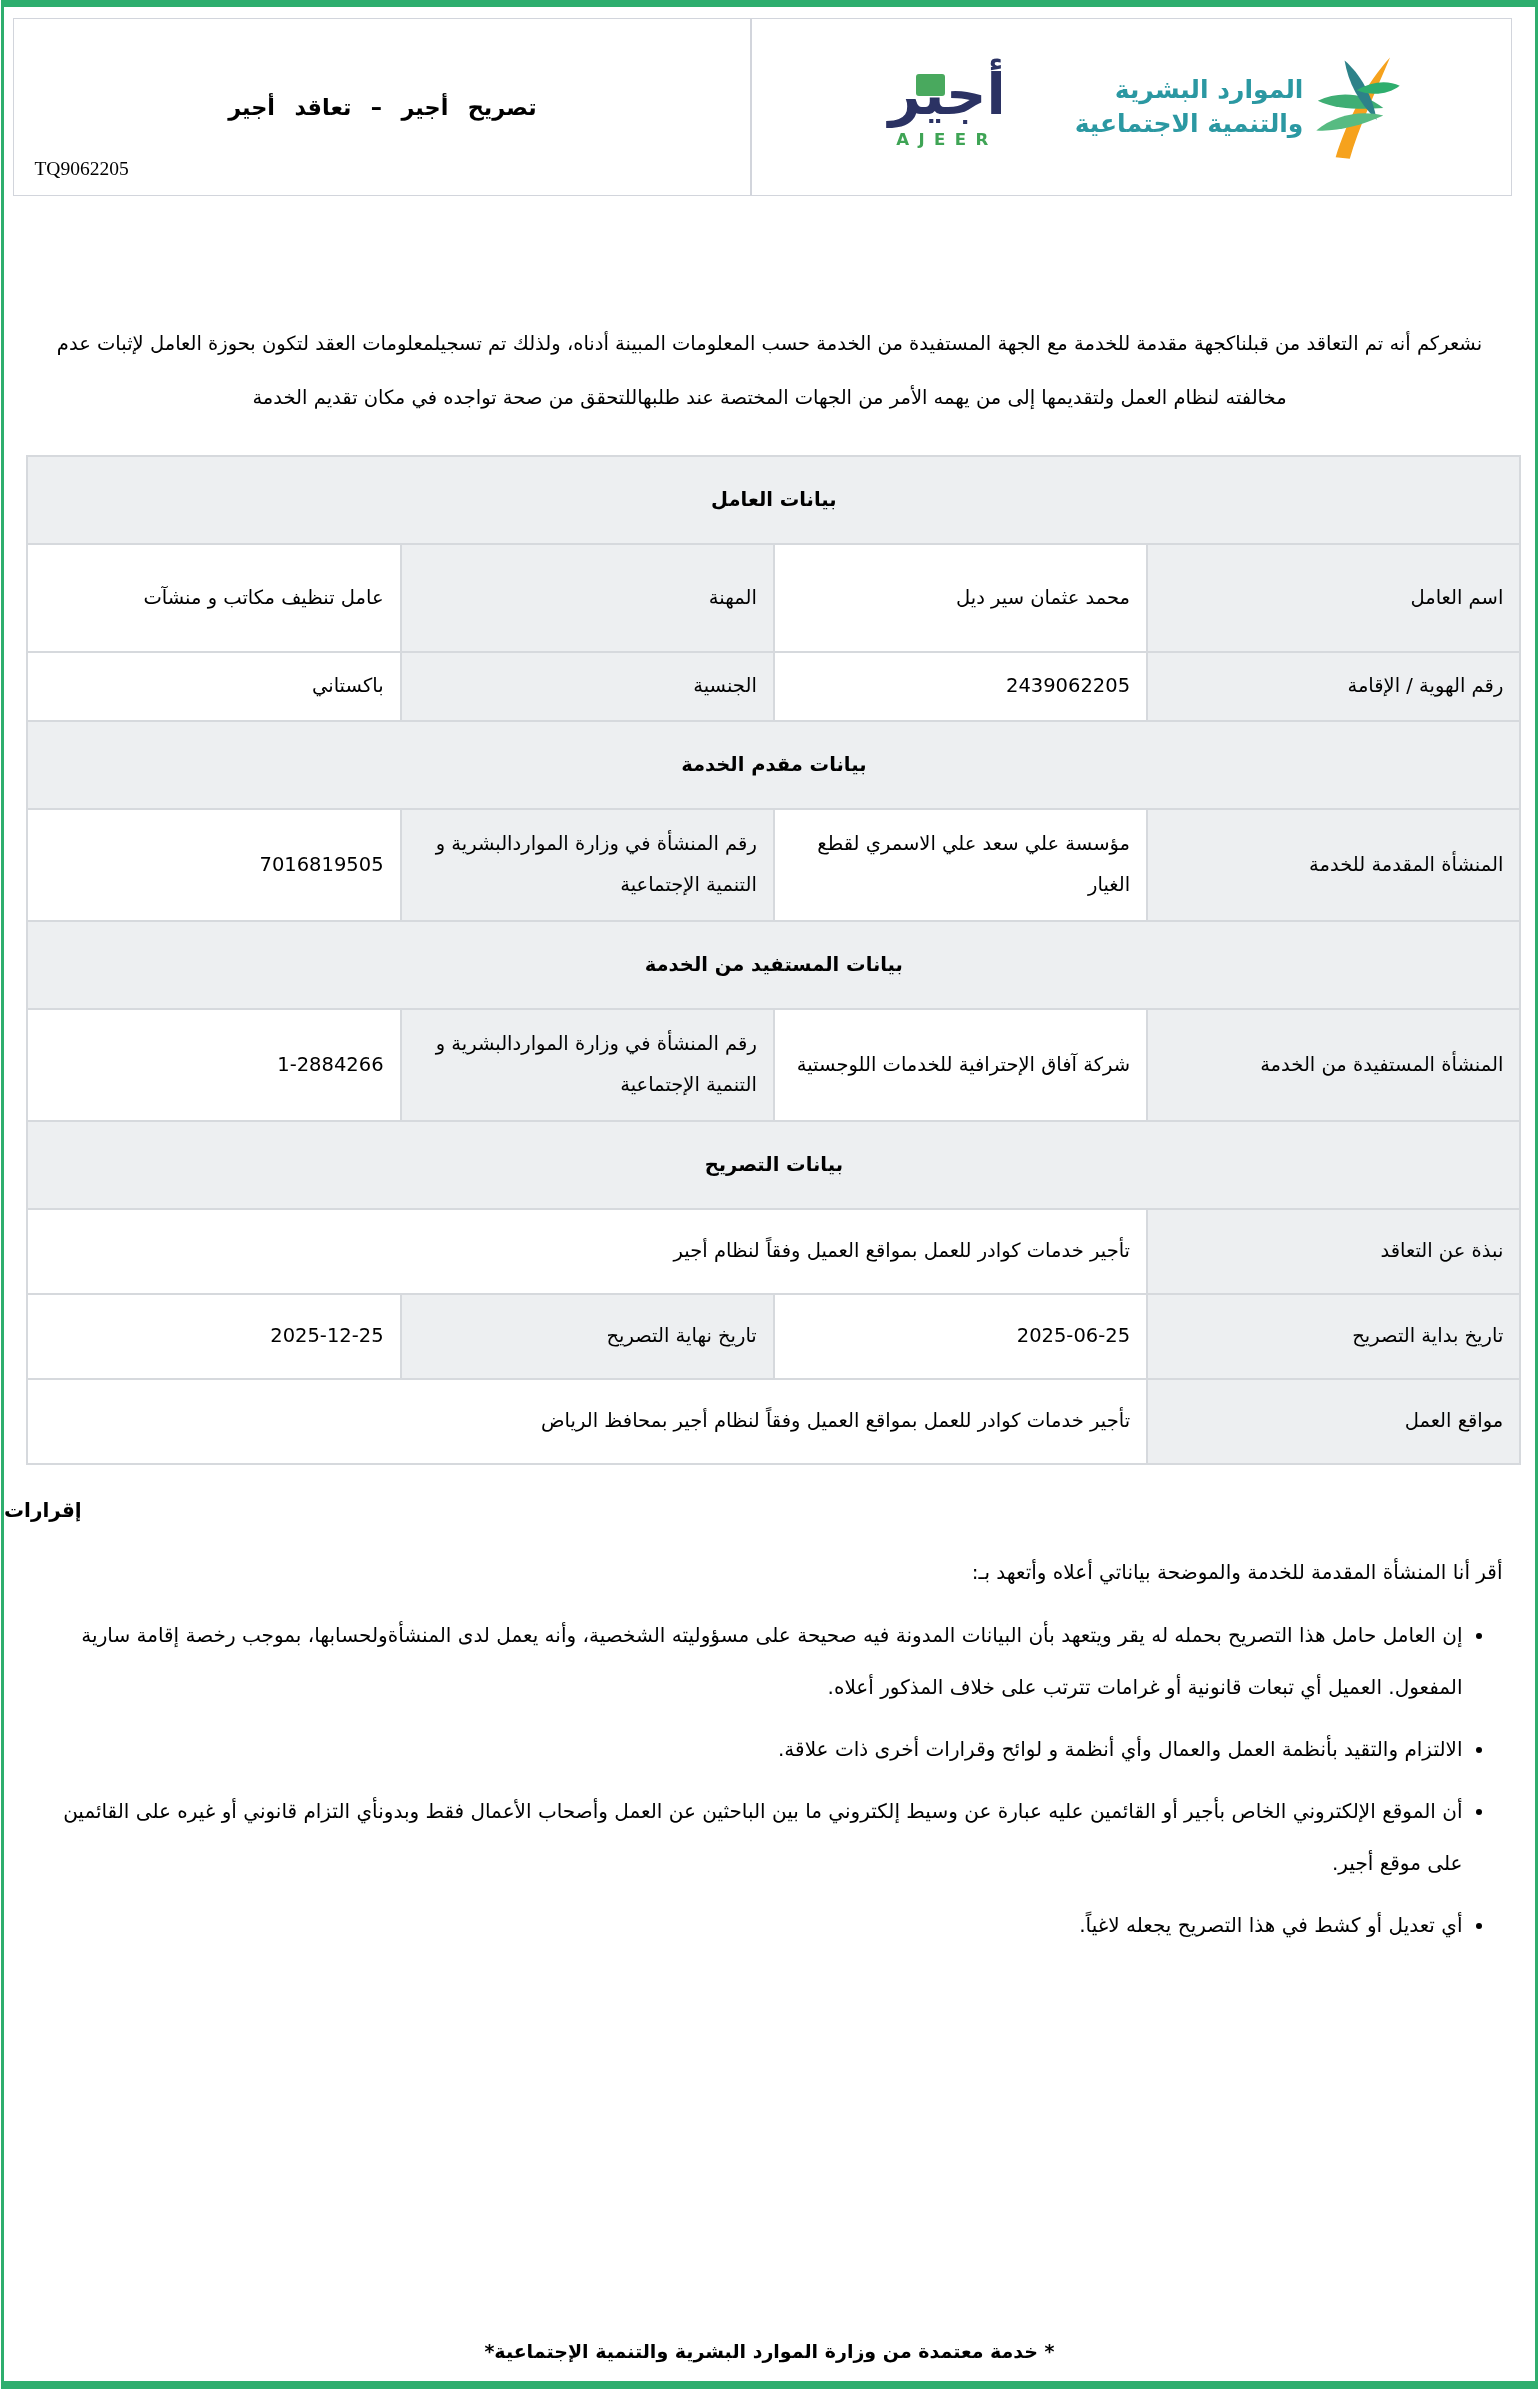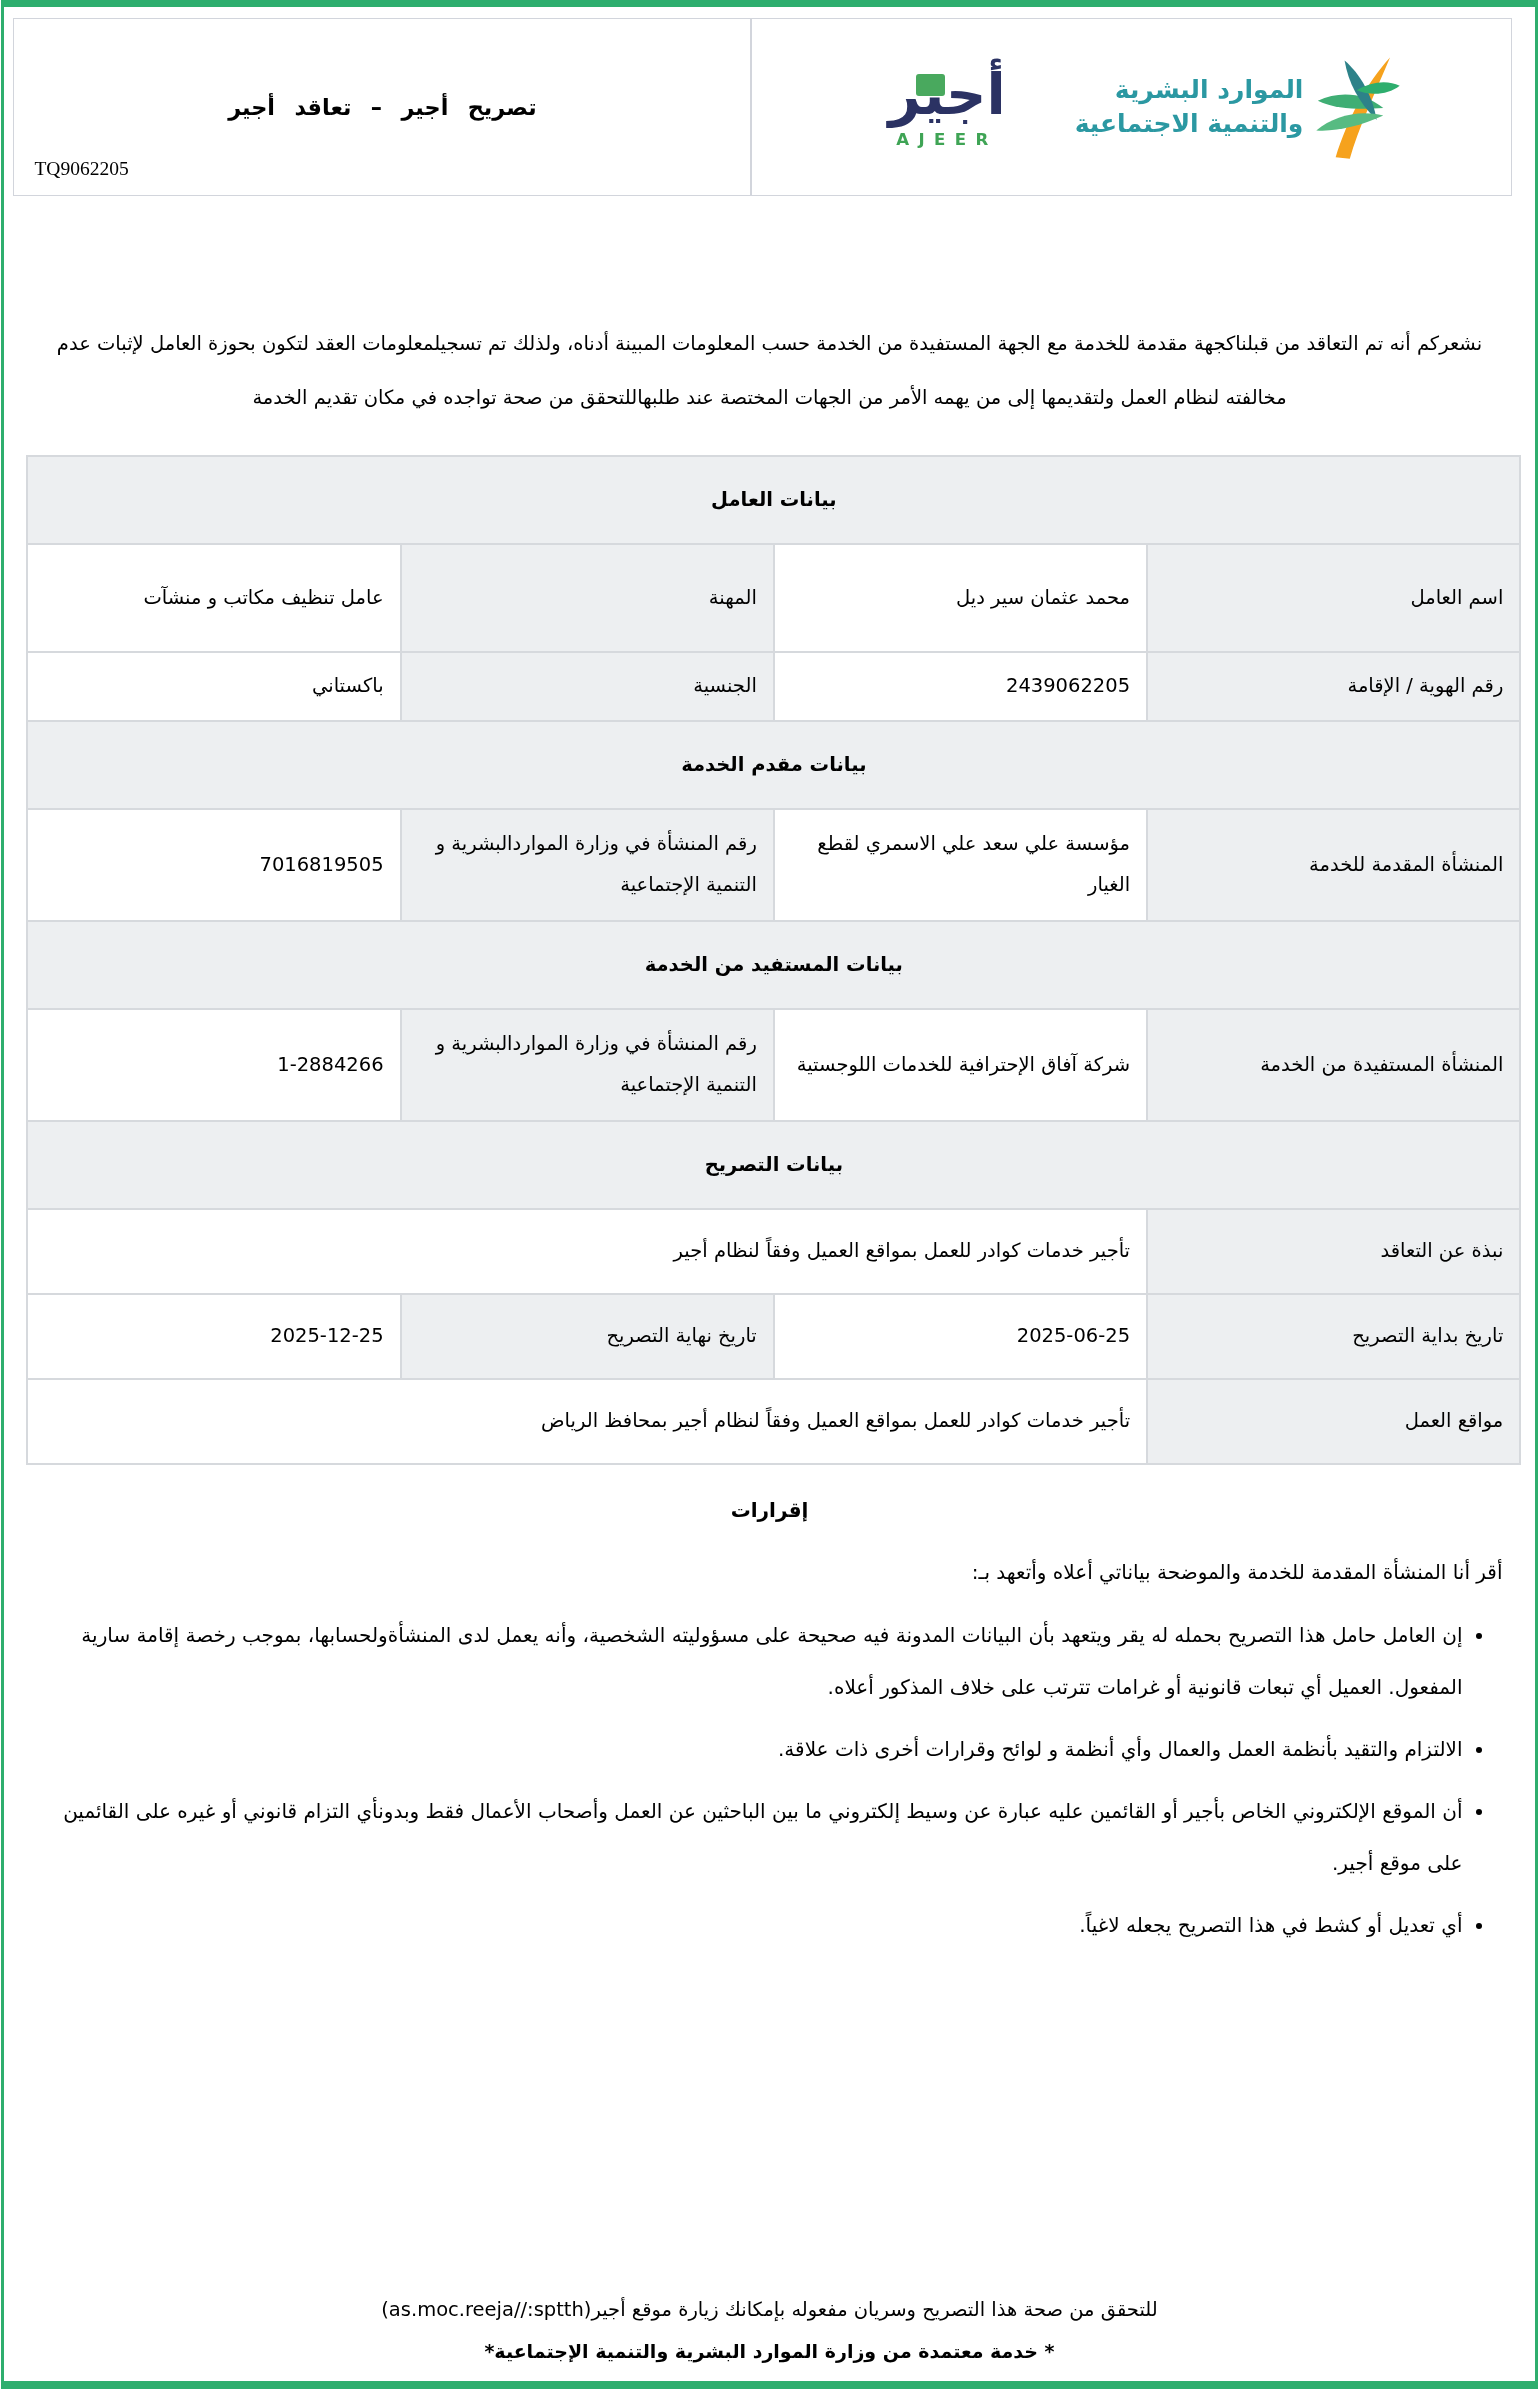--- a/index.html
+++ b/index.html
@@ -49,21 +49,21 @@
     padding: 10px 16px; line-height: 2.1;
   }
   td.sec { background: #edeff1; text-align: center; font-weight: 600; height: 88px; }
   td.lbl { background: #edeff1; text-align: right; width: 25%; }
   td.val { background: #ffffff; text-align: right; width: 25%; border-radius: 17px; }
   tr.r-tall td { height: 108px; }
   tr.r-short td { height: 69px; }
   tr.r-est td { height: 112px; }
   tr.r-mid td { height: 85px; }
   
-  .decl-title { margin-top: 33px; text-align: center; font-size: 20px; font-weight: 600; }
+  .decl-title { margin-top: 33px; text-align: left; font-size: 20px; font-weight: 600; }
   .decl-intro { margin: 38px 32.5px 0 32.5px; text-align: right; font-size: 20px; }
   ul.decl-list { margin: 24.6px 40px 0 51px; padding: 0 32.5px 0 0; }
   ul.decl-list li { font-size: 20px; line-height: 2.6; margin-bottom: 10px; text-align: right; }
   
   .footer { position: absolute; left: 0; right: 0; bottom: 19px; text-align: center; }
   .footer .verify { font-size: 19.5px; margin-bottom: 19px; }
   .footer .accredited { font-size: 19px; font-weight: 600; }
 </style>
 </head>
 <body>
@@ -159,18 +159,17 @@
   <div class="decl-title">إقرارات</div>
   <p class="decl-intro">أقر أنا المنشأة المقدمة للخدمة والموضحة بياناتي أعلاه وأتعهد بـ:</p>
   <ul class="decl-list">
     <li>إن العامل حامل هذا التصريح بحمله له يقر ويتعهد بأن البيانات المدونة فيه صحيحة على مسؤوليته الشخصية، وأنه يعمل لدى المنشأةولحسابها، بموجب رخصة إقامة سارية المفعول. العميل أي تبعات قانونية أو غرامات تترتب على خلاف المذكور أعلاه.</li>
     <li>الالتزام والتقيد بأنظمة العمل والعمال وأي أنظمة و لوائح وقرارات أخرى ذات علاقة.</li>
     <li>أن الموقع الإلكتروني الخاص بأجير أو القائمين عليه عبارة عن وسيط إلكتروني ما بين الباحثين عن العمل وأصحاب الأعمال فقط وبدونأي التزام قانوني أو غيره على القائمين على موقع أجير.</li>
     <li>أي تعديل أو كشط في هذا التصريح يجعله لاغياً.</li>
   </ul>
 
   <div class="footer">
-    <div class="verify">للتحقق من صحة هذا التصريح وسريان مفعوله بإمكانك زيارة موقع أجير(as.moc.reeja//:sptth)</div>
     <div class="accredited">* خدمة معتمدة من وزارة الموارد البشرية والتنمية الإجتماعية*</div>
   </div>
 
 </div>
 
 
 </body></html>

